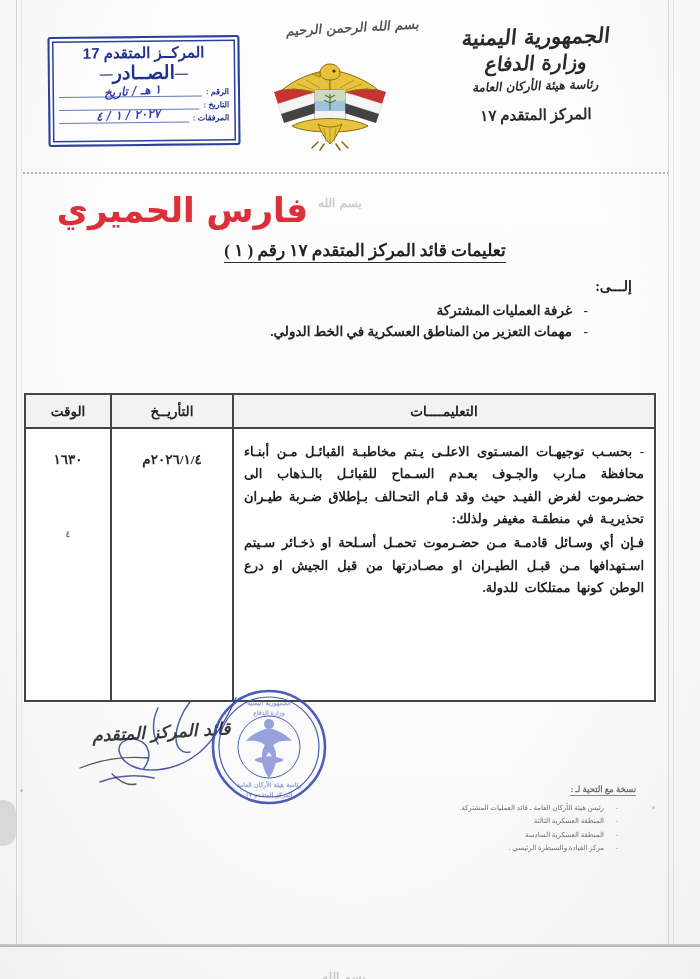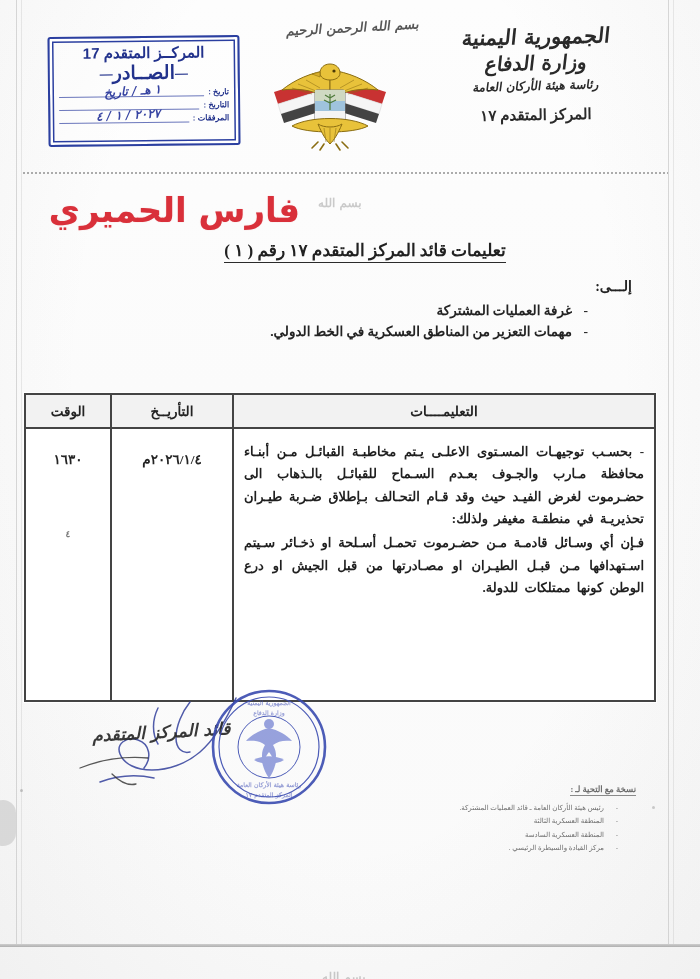--- a/index.html
+++ b/index.html
@@ -190,21 +190,21 @@
     font-weight: 700;
     letter-spacing: .4px;
     margin-top: 40px;
   }
   #wm-top    { left: 318px; top: 156px; }
   #wm-bottom { left: 322px; top: 930px; }
 
   
   #red-name {
     position: absolute;
-    right: 400px; top: 190px;
+    right: 392px; top: 190px;
     font-size: 34px;
     font-weight: 700;
     color: #d9303a;
     font-family: "DejaVu Sans", sans-serif;
     letter-spacing: -1px;
     text-shadow: 0 0 1px rgba(217,48,58,.35);
     white-space: nowrap;
   }
 
   
@@ -424,21 +424,21 @@
   <div class="edge-line" id="edge-left2"></div>
   <div class="edge-line" id="edge-right"></div>
   <div class="edge-line" id="edge-right2"></div>
   <div class="edge-line" id="bottom-rule"></div>
 
   <div id="outgoing-stamp">
     <div class="st-row1">المركــز المتقدم 17</div>
     <div class="st-row2">الصــادر</div>
 
     <div class="st-field">
-      <span class="lbl">تاريخ :</span>
+      <span class="lbl">الرقم :</span>
       <span class="ln"></span>
     </div>
     <div class="st-field">
       <span class="lbl">التاريخ :</span>
       <span class="ln"></span>
     </div>
     <div class="st-field">
       <span class="lbl">المرفقات :</span>
       <span class="ln"></span>
     </div>

